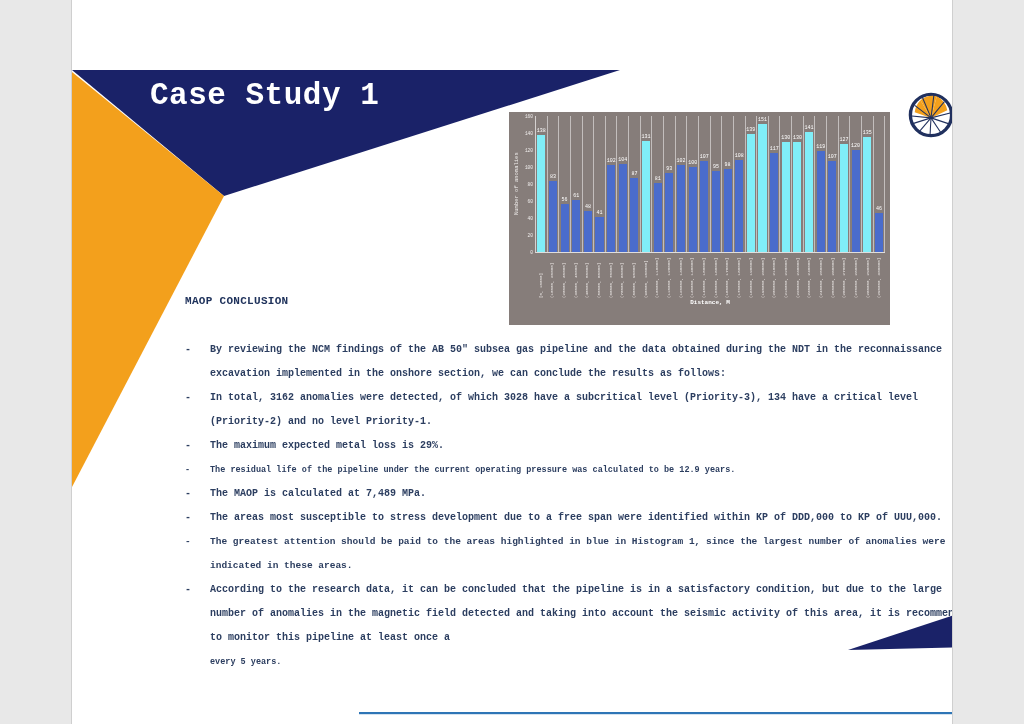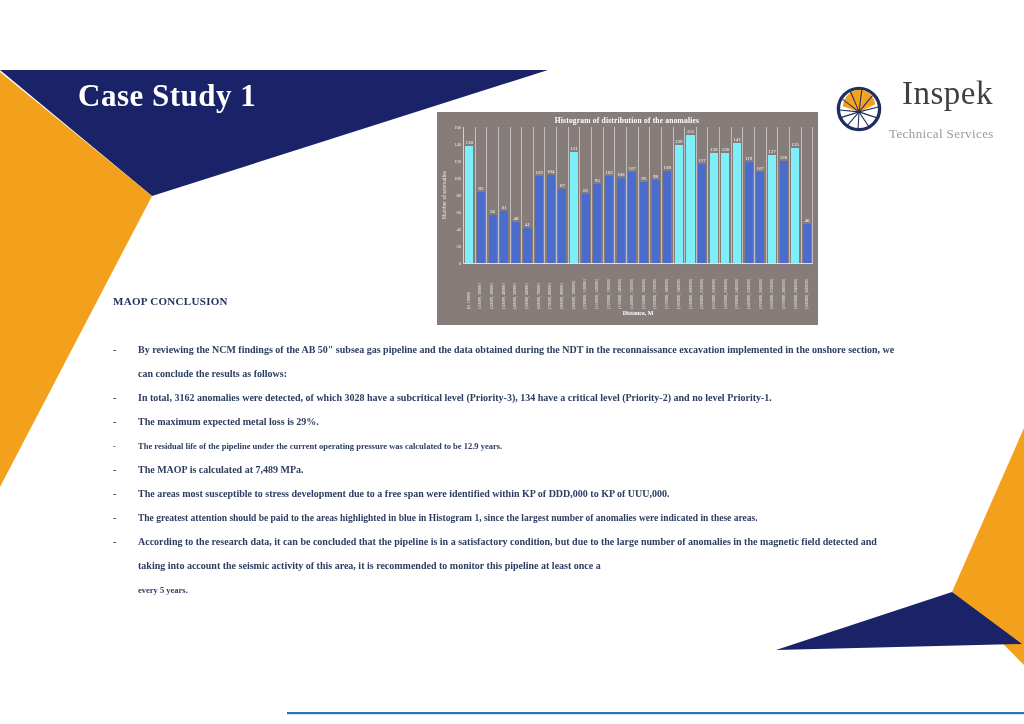--- a/index.html
+++ b/index.html
@@ -1,17 +1,17 @@
 <!DOCTYPE html>
 <html><head>
 <meta charset="utf-8">
 <style>
   html,body{margin:0;padding:0;background:#e8e8e8;}
-  #slide{position:relative;width:1024px;height:724px;background:#ffffff;overflow:hidden;
-         font-family:Liberation Serif, serif;outline:1px solid #cfcfcf;margin:0 auto;}
+  #slide{position:relative;width:880px;height:724px;background:#ffffff;overflow:hidden;
+         font-family:Liberation Mono, monospace;outline:1px solid #cfcfcf;margin:0 auto;}
   #deco{position:absolute;left:0;top:0;z-index:0;}
   
   #slide-title{position:absolute;left:78px;top:78px;z-index:2;color:#ffffff;
                font-size:31px;font-weight:bold;letter-spacing:.5px;}
   
   #logo{position:absolute;left:836px;top:77px;z-index:2;display:flex;align-items:center;gap:7px;}
   #logo .mark{flex:0 0 auto;display:block;}
   #logo .words{display:flex;flex-direction:column;line-height:1;}
   #logo .name{font-size:33px;color:#404040;font-weight:500;letter-spacing:.5px;margin-left:13px;}
   #logo .sub{font-size:13px;color:#9a9a9a;letter-spacing:.4px;margin-top:17px;}
@@ -85,21 +85,20 @@
         <line x1="24" y1="27" x2="5" y2="33"></line>
       </g>
     </svg>
     <div class="words">
       <span class="name">Inspek</span>
       <span class="sub">Technical Services</span>
     </div>
   </div>
 
   <div id="chart">
-    <div class="chart-title">Histogram of distribution of the anomalies</div>
     <div class="chart-body">
       <div class="y-label">Number of anomalies</div>
       <div class="y-ticks" id="yticks">
           <span class="ytick" style="bottom: -2.5px;">0</span>
           <span class="ytick" style="bottom: 14.5px;">20</span>
           <span class="ytick" style="bottom: 31.5px;">40</span>
           <span class="ytick" style="bottom: 48.5px;">60</span>
           <span class="ytick" style="bottom: 65.5px;">80</span>
           <span class="ytick" style="bottom: 82.5px;">100</span>
           <span class="ytick" style="bottom: 99.5px;">120</span>

